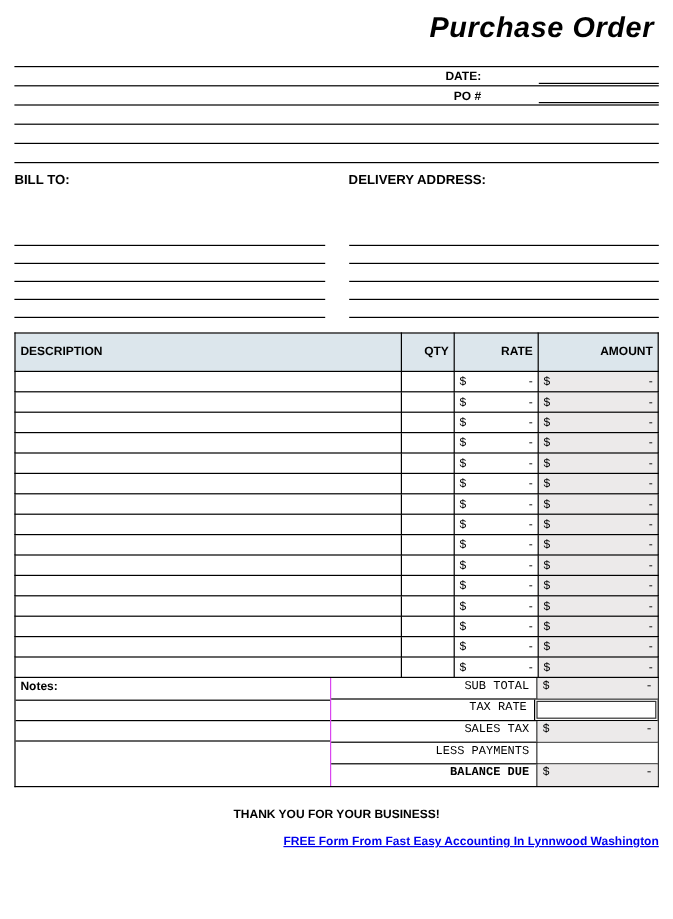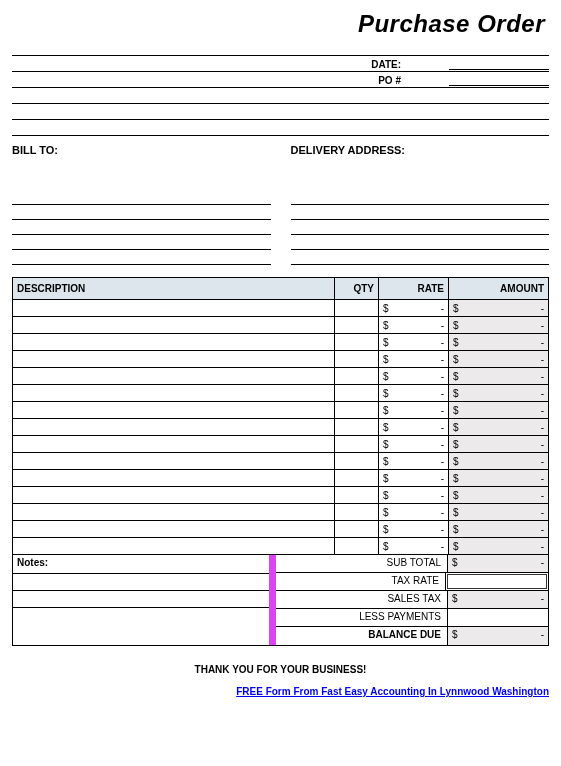--- a/index.html
+++ b/index.html
@@ -78,21 +78,21 @@
     width: 100%;
     margin-top: 12px;
   }
   table.items th {
     background: #dce6ec;
     border: 1px solid #000;
     font-size: 10px;
     font-weight: bold;
     text-align: left;
     padding: 3px 4px;
-    height: 22px;
+    height: 32px;
   }
   table.items th.ctr { text-align: right; }
   table.items td {
     border: 1px solid #000;
     height: 17px;
     padding: 0 4px;
     font-size: 10px;
     vertical-align: middle;
   }
   .col-desc { width: auto; }
@@ -106,34 +106,35 @@
   }
   
   .bottom {
     display: flex;
     border-left: 1px solid #000;
     border-right: 1px solid #000;
     border-bottom: 1px solid #000;
   }
   .notes {
     flex: 1;
-    border-right: 7px solid #d946ef;
+    border-right: 1px solid #d946ef;
   }
   .notes-head {
     font-weight: bold;
     font-size: 10px;
     padding: 2px 4px;
     height: 18px;
   }
   .notes-line {
     height: 17px;
     border-top: 1px solid #000;
   }
   .totals {
     width: 272px;
+    font-family: Liberation Mono, monospace;
   }
   .tot-row {
     display: flex;
     height: 18px;
     border-bottom: 1px solid #000;
   }
   .tot-row:last-child { border-bottom: none; }
   .tot-lbl {
     flex: 1;
     text-align: right;

